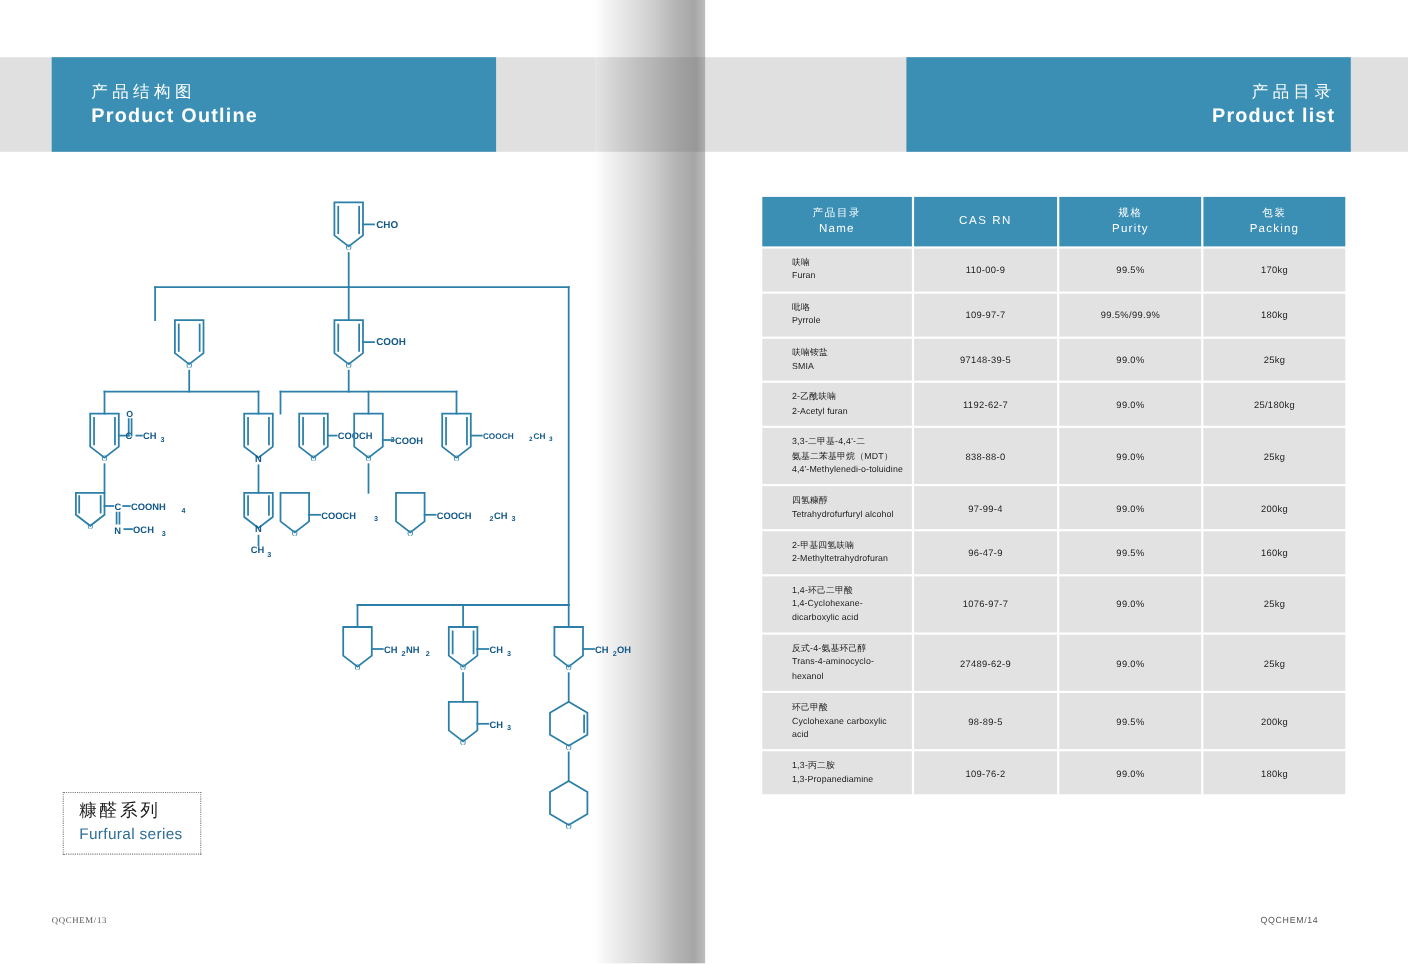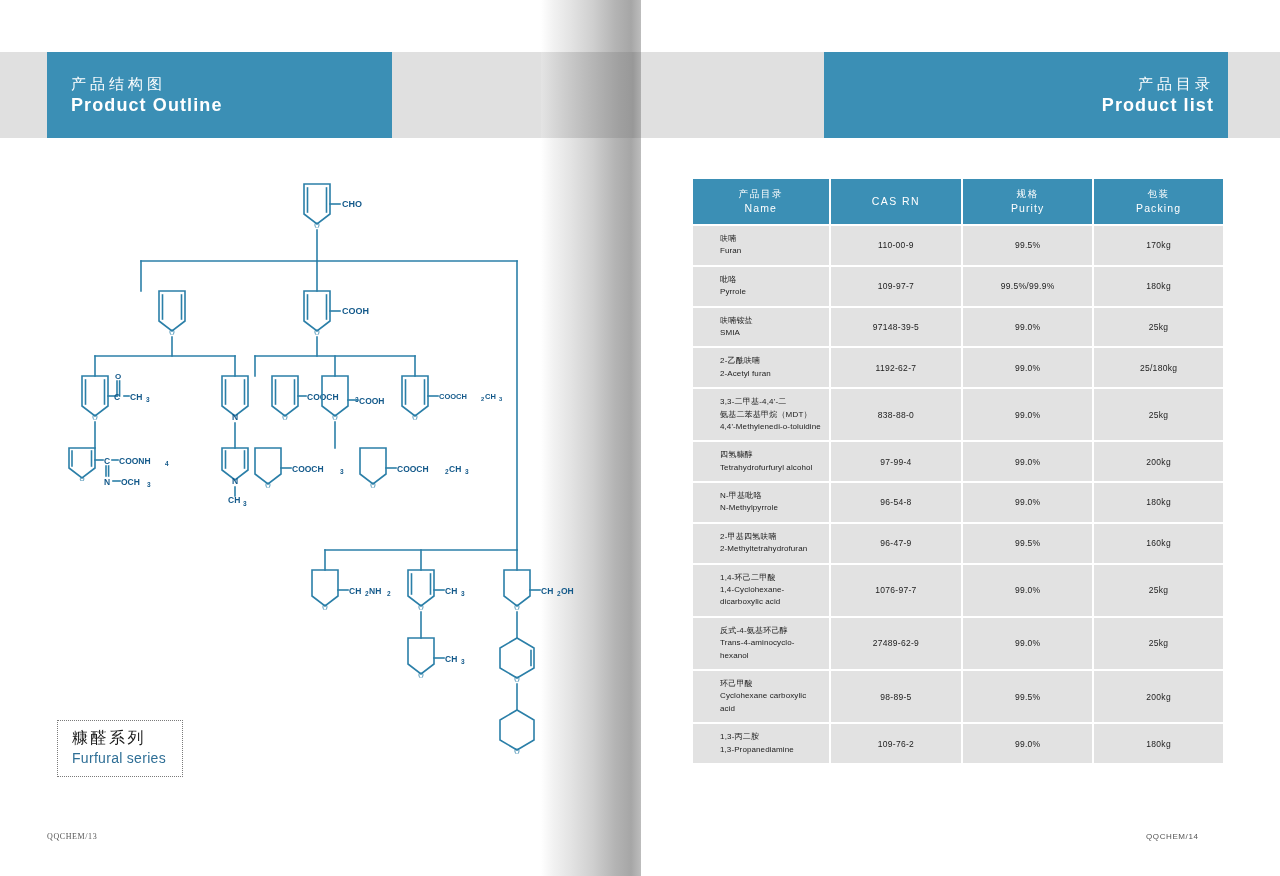--- a/index.html
+++ b/index.html
@@ -29,21 +29,21 @@
       #e4e4e4 0%, #d6d6d6 14%, #c4c4c4 34%, #b2b2b2 56%,
       #a0a0a0 78%, #989898 92%, #aeaeae 100%);
   }
 
   
   .hdr {
     position: absolute; top: 52px; height: 86px;
     background: #3b8fb5; color: #ffffff;
     display: flex; flex-direction: column; justify-content: center;
   }
-  .hdr.left  { left: 47px;  width: 345px; padding-left: 24px;  align-items: flex-start; }
+  .hdr.left  { left: 47px;  width: 404px; padding-left: 36px;  align-items: flex-start; }
   .hdr.right { left: 824px; width: 404px; padding-right: 14px; align-items: flex-end; }
   .hdr .cn { font-size: 15px; letter-spacing: 4px; line-height: 1.45; font-weight: 400; }
   .hdr .en { font-size: 18px; letter-spacing: 1.1px; line-height: 1.2; font-weight: 700; }
 
   
   .footer {
     position: absolute; top: 832px; font-size: 8px; color: #555;
     letter-spacing: 0.6px;
   }
   .footer.left  { left: 47px; font-family: Liberation Serif, serif; }
@@ -386,29 +386,20 @@
           <td class="name">
             <span class="cn">四氢糠醇</span>
             <span class="en">Tetrahydrofurfuryl alcohol</span>
           </td>
           <td class="ctr">97-99-4</td>
           <td class="ctr">99.0%</td>
           <td class="ctr">200kg</td>
         </tr>
         <tr>
           <td class="name">
-            <span class="cn">N-甲基吡咯</span>
-            <span class="en">N-Methylpyrrole</span>
-          </td>
-          <td class="ctr">96-54-8</td>
-          <td class="ctr">99.0%</td>
-          <td class="ctr">180kg</td>
-        </tr>
-        <tr>
-          <td class="name">
             <span class="cn">2-甲基四氢呋喃</span>
             <span class="en">2-Methyltetrahydrofuran</span>
           </td>
           <td class="ctr">96-47-9</td>
           <td class="ctr">99.5%</td>
           <td class="ctr">160kg</td>
         </tr>
         <tr>
           <td class="name">
             <span class="cn">1,4-环己二甲酸</span>

